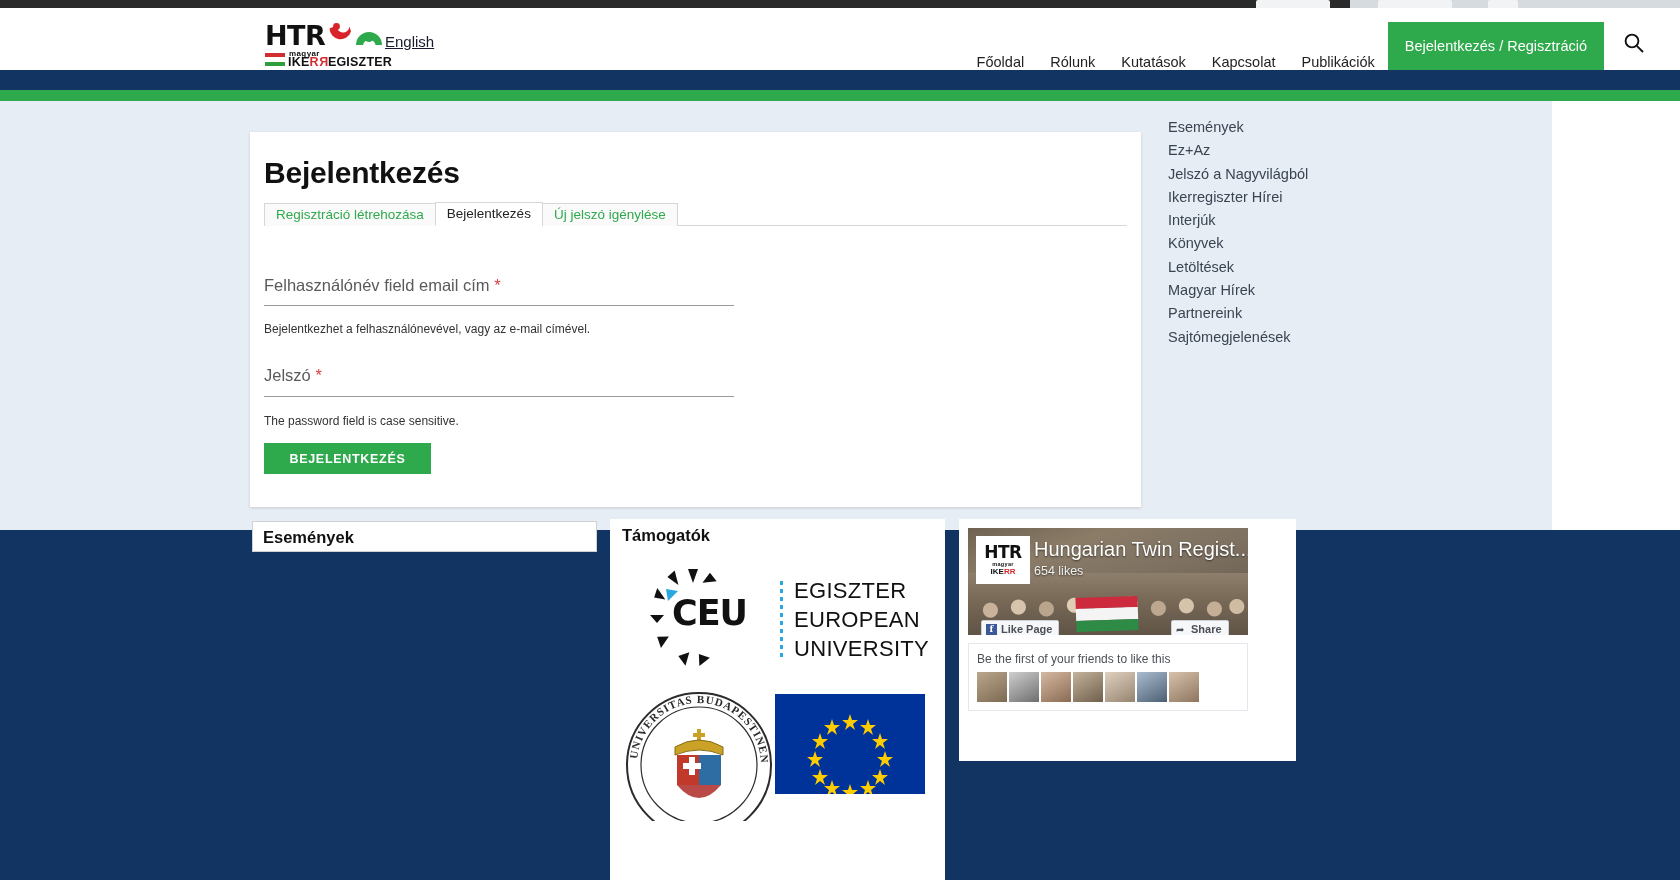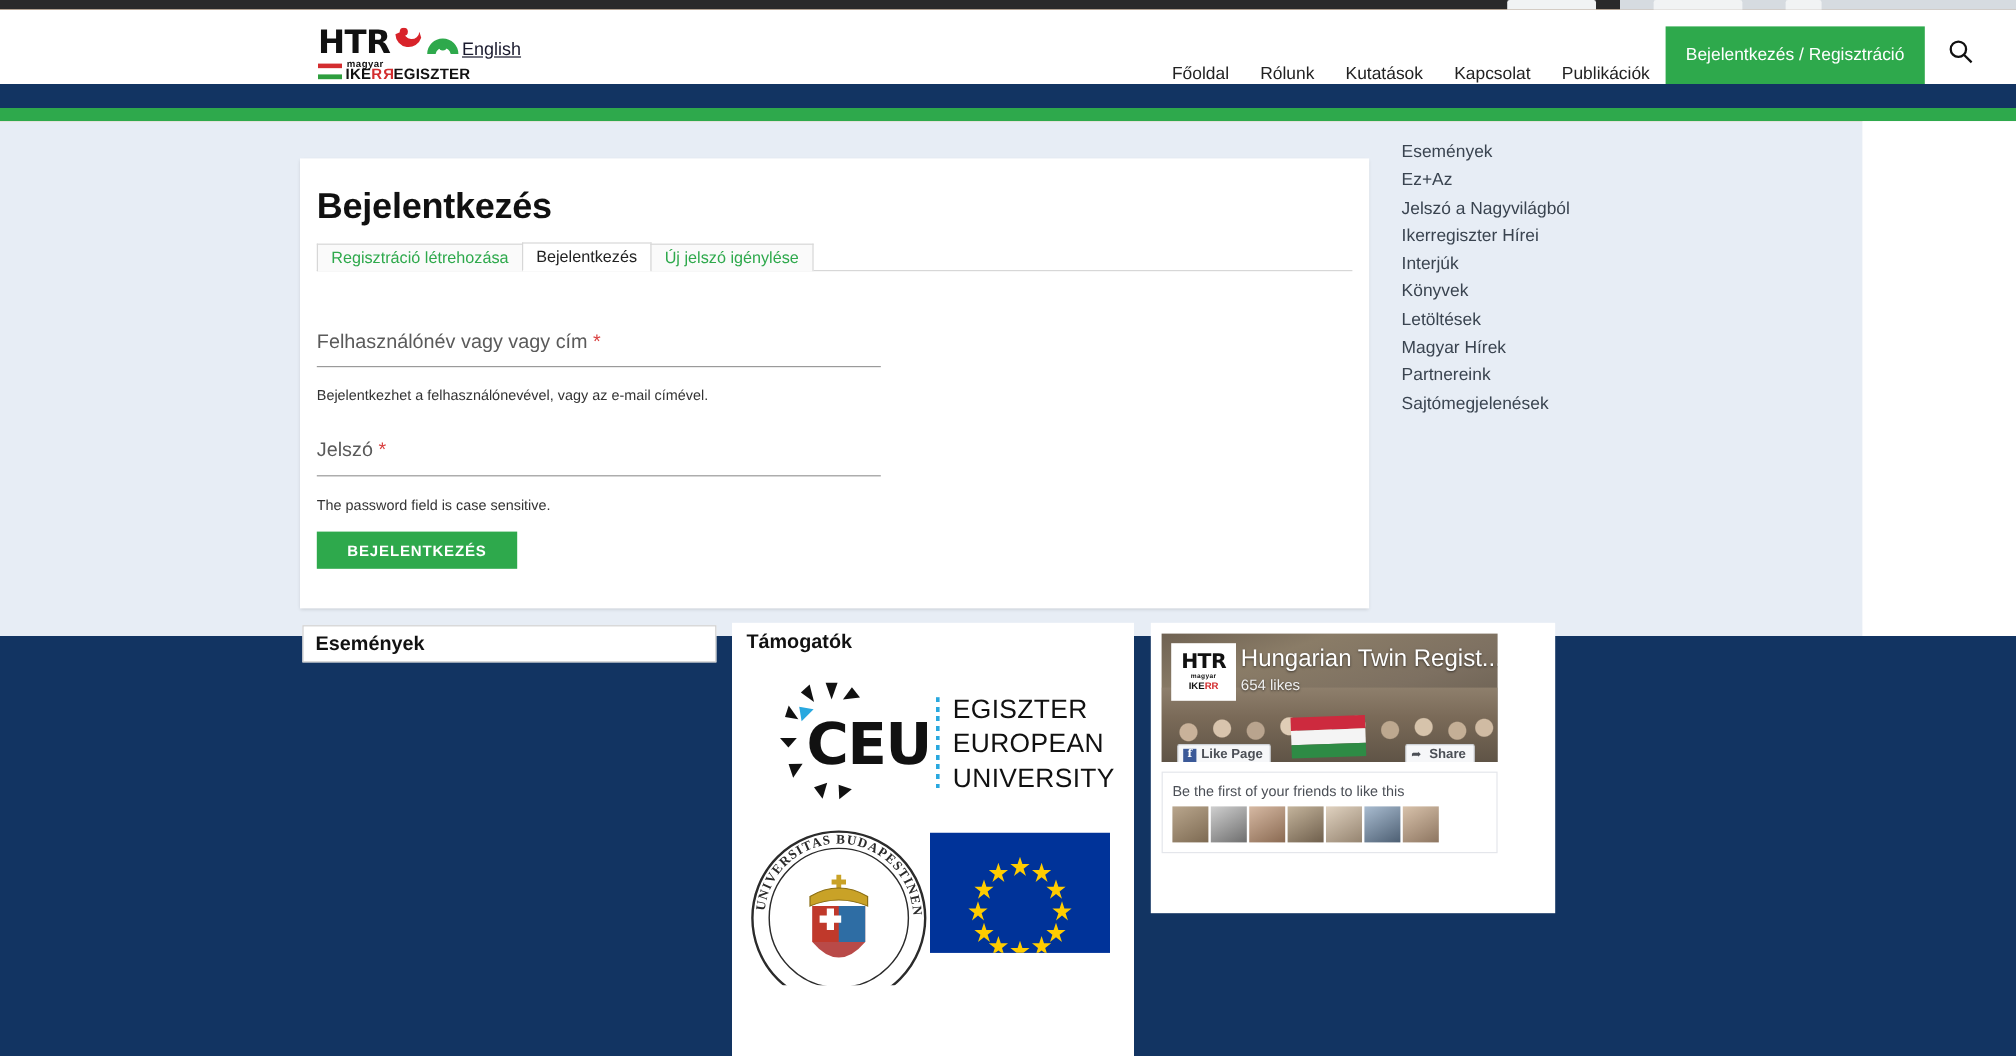--- a/index.html
+++ b/index.html
@@ -164,21 +164,21 @@
   }
   .footer-col-fb {
     position:absolute; left:959px; top:519px; width:337px; height:242px;
     background:#ffffff;
   }
 
   
   .ceu-wrap { position:absolute; left:18px; top:40px; width:305px; height:118px; }
   .ceu-burst { position:absolute; left:10px; top:4px; width:112px; height:112px; }
   .ceu-text { position:absolute; left:44px; top:34px; font-family:"DejaVu Sans", sans-serif;
-    font-weight:bold; font-size:48px; color:#111; letter-spacing:-1px; }
+    font-weight:bold; font-size:35px; color:#111; letter-spacing:-1px; }
   .ceu-divider { position:absolute; left:152px; top:22px; width:3px; height:78px;
     background:repeating-linear-gradient(to bottom, #29a8df 0 4px, transparent 4px 8px); }
   .ceu-words { position:absolute; left:166px; top:17px; font-size:22px; color:#111;
     line-height:29px; letter-spacing:0.3px; }
 
   .semmelweis { position:absolute; left:13px; top:170px; width:152px; height:132px; }
   .eu-flag { position:absolute; left:165px; top:175px; width:150px; height:100px; background:#039; }
 
   
   .fb-cover { position:absolute; left:9px; top:9px; width:280px; height:107px;
@@ -302,21 +302,21 @@
   <div class="card">
     <div class="card-title">Bejelentkezés</div>
 
     <div class="tabs">
       <div class="tab">Regisztráció létrehozása</div>
       <div class="tab active">Bejelentkezés</div>
       <div class="tab">Új jelszó igénylése</div>
     </div>
 
     <div class="field-label" style="left:14px; top:144px;">
-      <span>Felhasználónév vagy vagy cím</span>
+      <span>Felhasználónév field email cím</span>
       <span class="req">*</span>
     </div>
     <div class="field-line" style="left:14px; top:173px; width:470px;"></div>
     <div class="field-help" style="left:14px; top:190px;">Bejelentkezhet a felhasználónevével, vagy az e-mail címével.</div>
 
     <div class="field-label" style="left:14px; top:234px;">
       <span>Jelszó</span>
       <span class="req">*</span>
     </div>
     <div class="field-line" style="left:14px; top:264px; width:470px;"></div>

